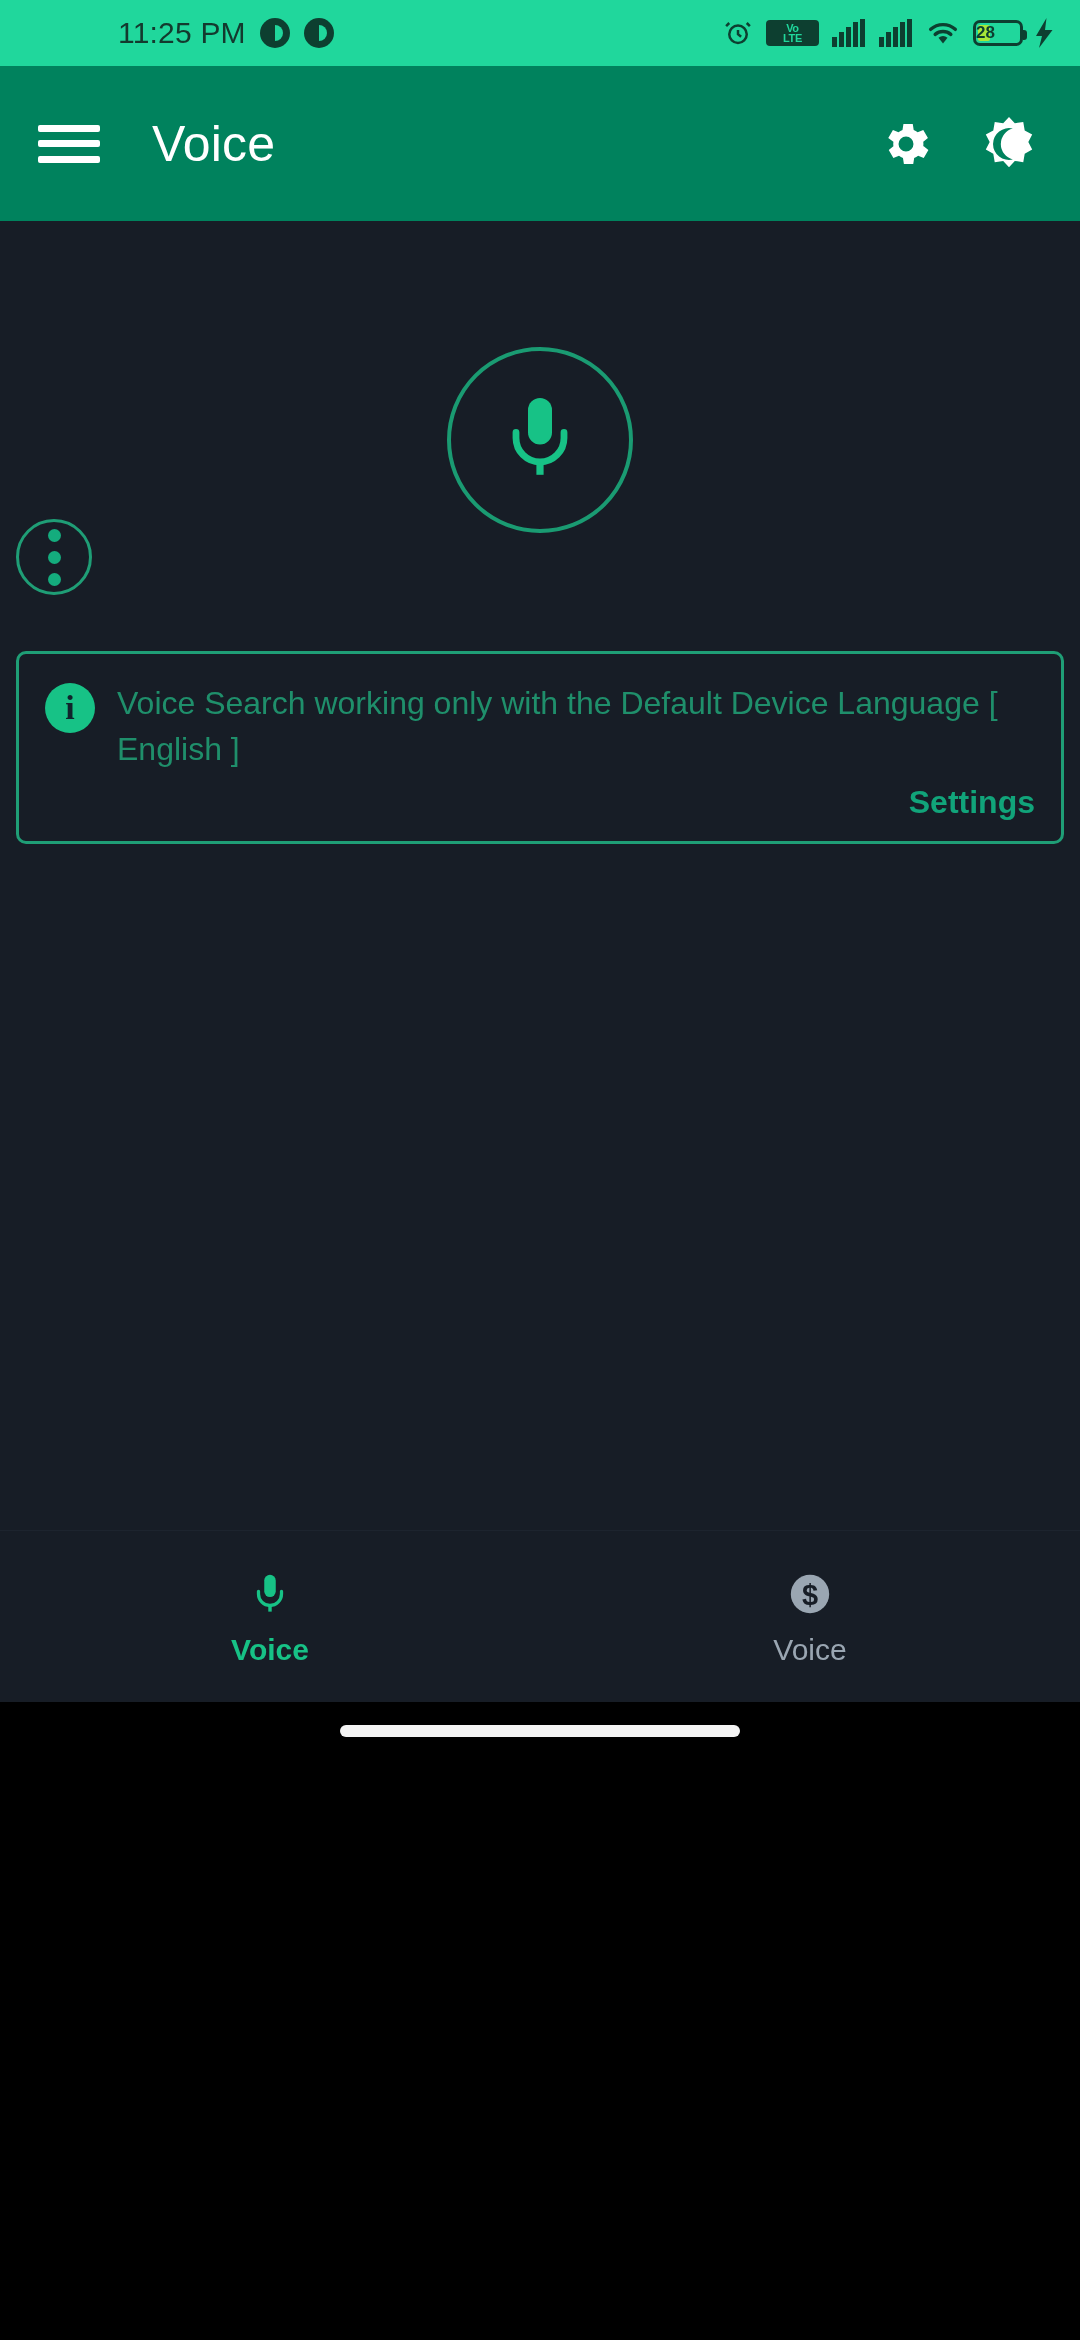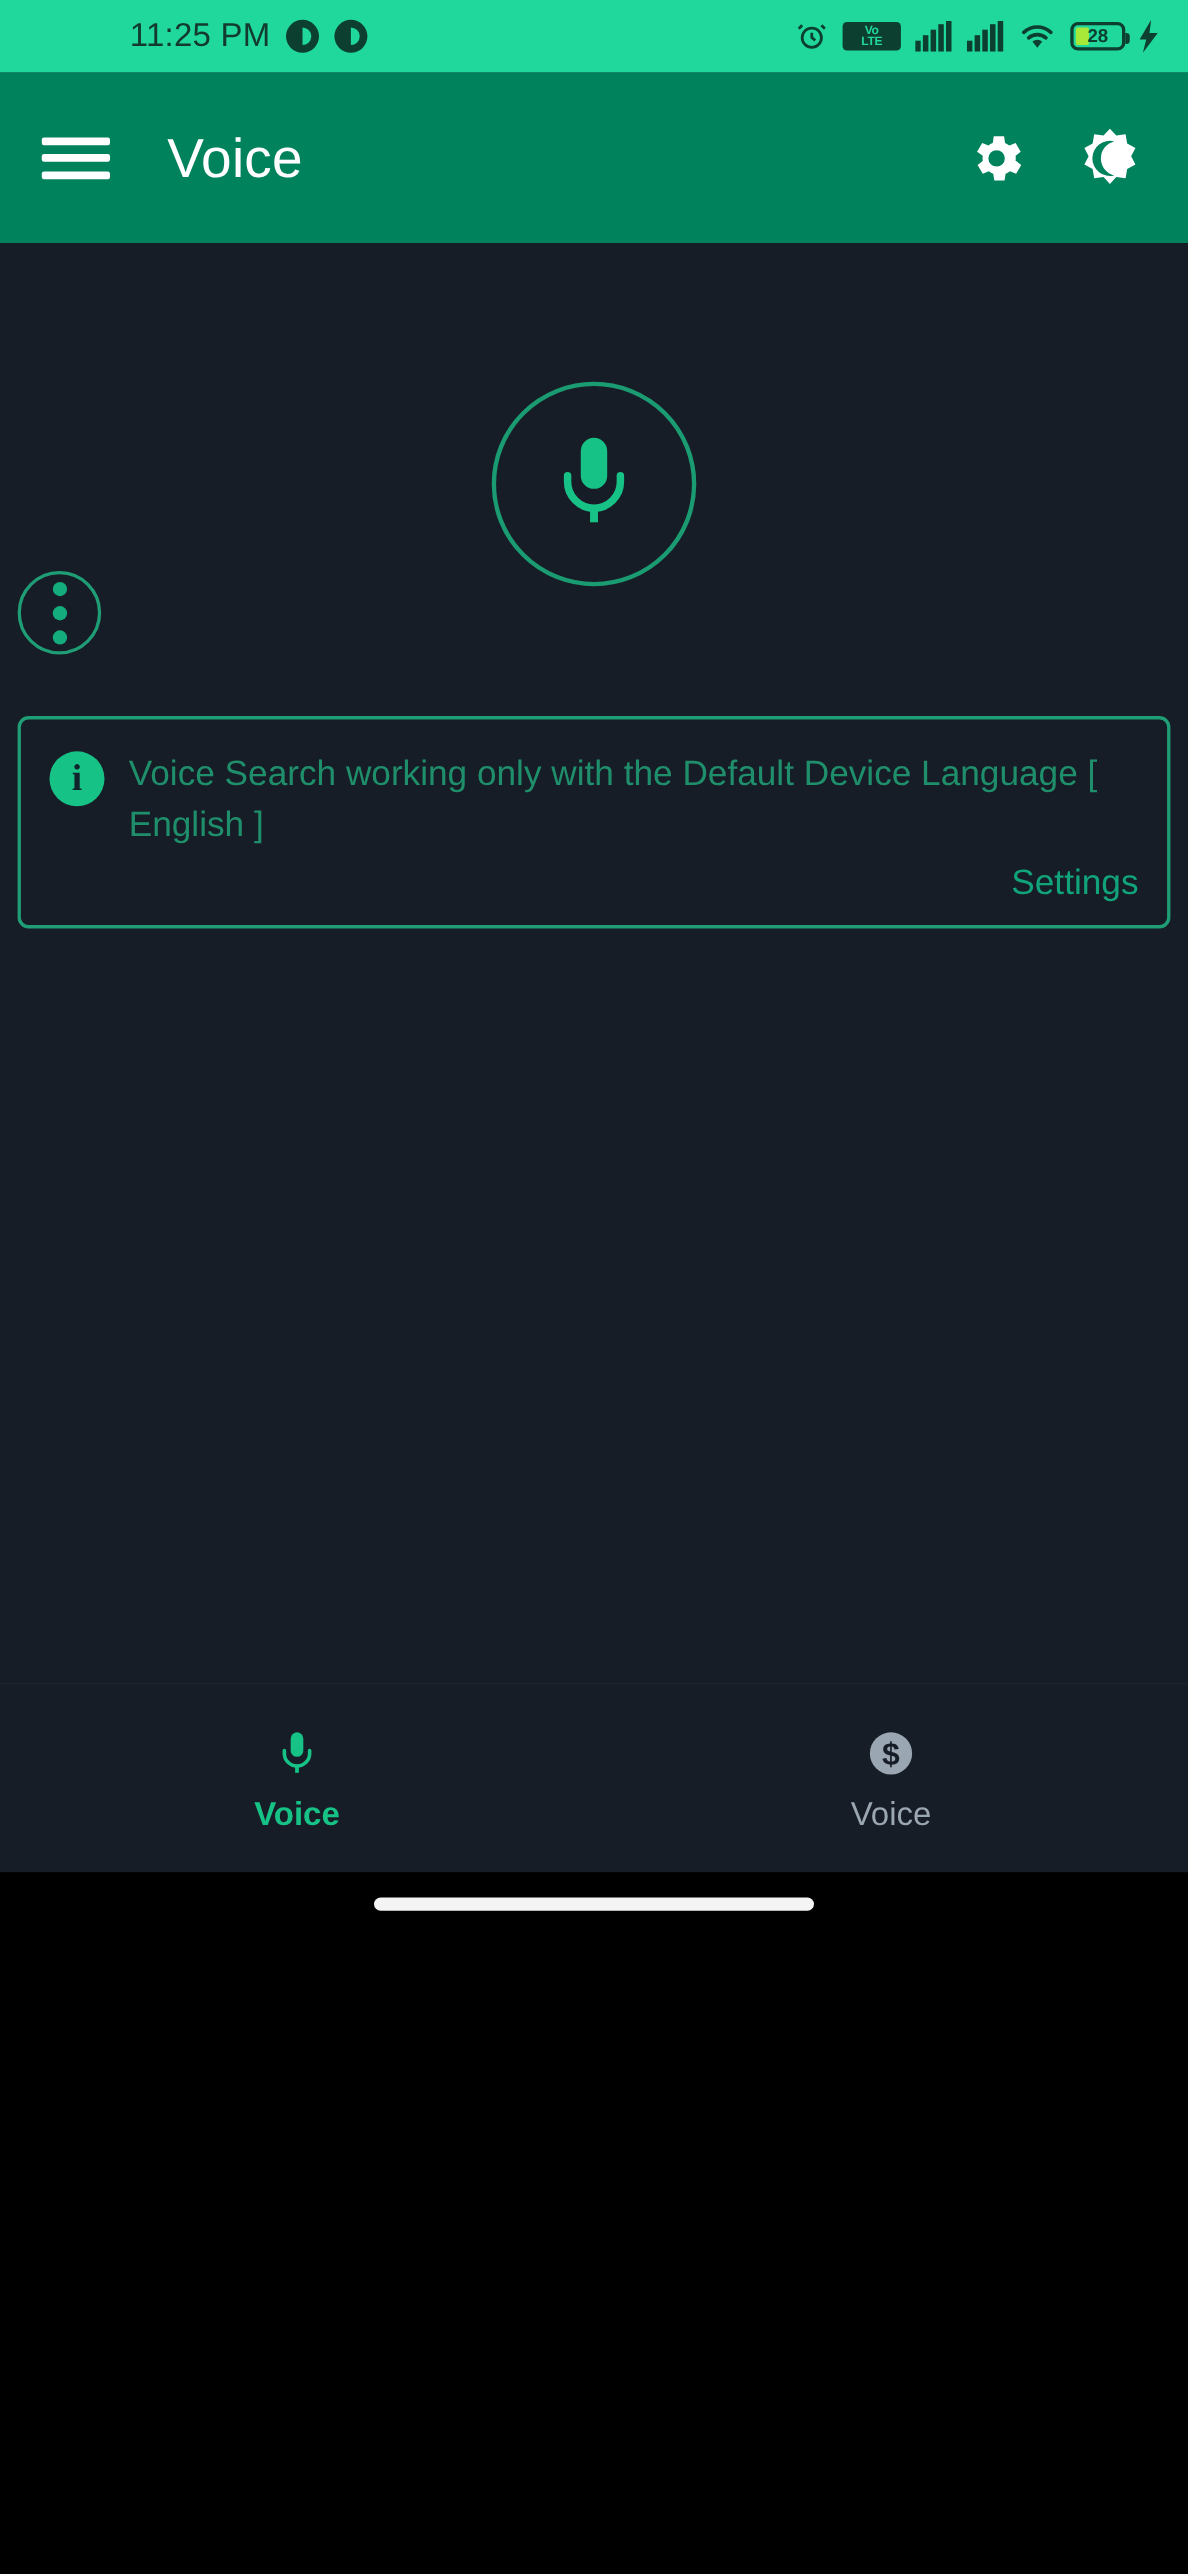--- a/index.html
+++ b/index.html
@@ -46,21 +46,21 @@
   .batt {
     width: 50px; height: 26px; border: 3px solid #0d3f30; border-radius: 7px;
     position: relative; display:flex; align-items:center; padding:2px;
   }
   .batt:after{
     content:""; position:absolute; right:-7px; top:7px;
     width:4px; height:10px; background:#0d3f30; border-radius:0 3px 3px 0;
   }
   .batt-fill{ width:30%; height:100%; background:#a8e838; border-radius:2px;}
   .batt-num{
-    position:absolute; left:0; right:0; text-align:center;
+    position:absolute; left:0; right:0; 
     font-size:17px; font-weight:700; color:#0d3f30; line-height:20px;
   }
 
   
   .appbar {
     flex: 0 0 155px;
     background: #00825d;
     display: flex; align-items: center;
     padding: 0 42px 0 38px;
     gap: 0;
@@ -115,21 +115,21 @@
     background: #17c286; color:#10242c;
     display:flex; align-items:center; justify-content:center;
     font-size: 34px; font-weight: 700; font-family: "Liberation Serif", serif;
     margin-top: 3px;
   }
   .banner-text {
     color: #1f8f6b; font-size: 32px; line-height: 46px;
   }
   .banner-action {
     text-align: right; margin-top: 12px;
-    color: #11a47a; font-size: 32px; font-weight: 400;
+    color: #11a47a; font-size: 32px; font-weight: 700;
     cursor:pointer;
   }
 
   
   .bottomnav {
     flex: 0 0 172px;
     background: #171d26;
     display: flex;
     border-top: 1px solid #1d242e;
   }

